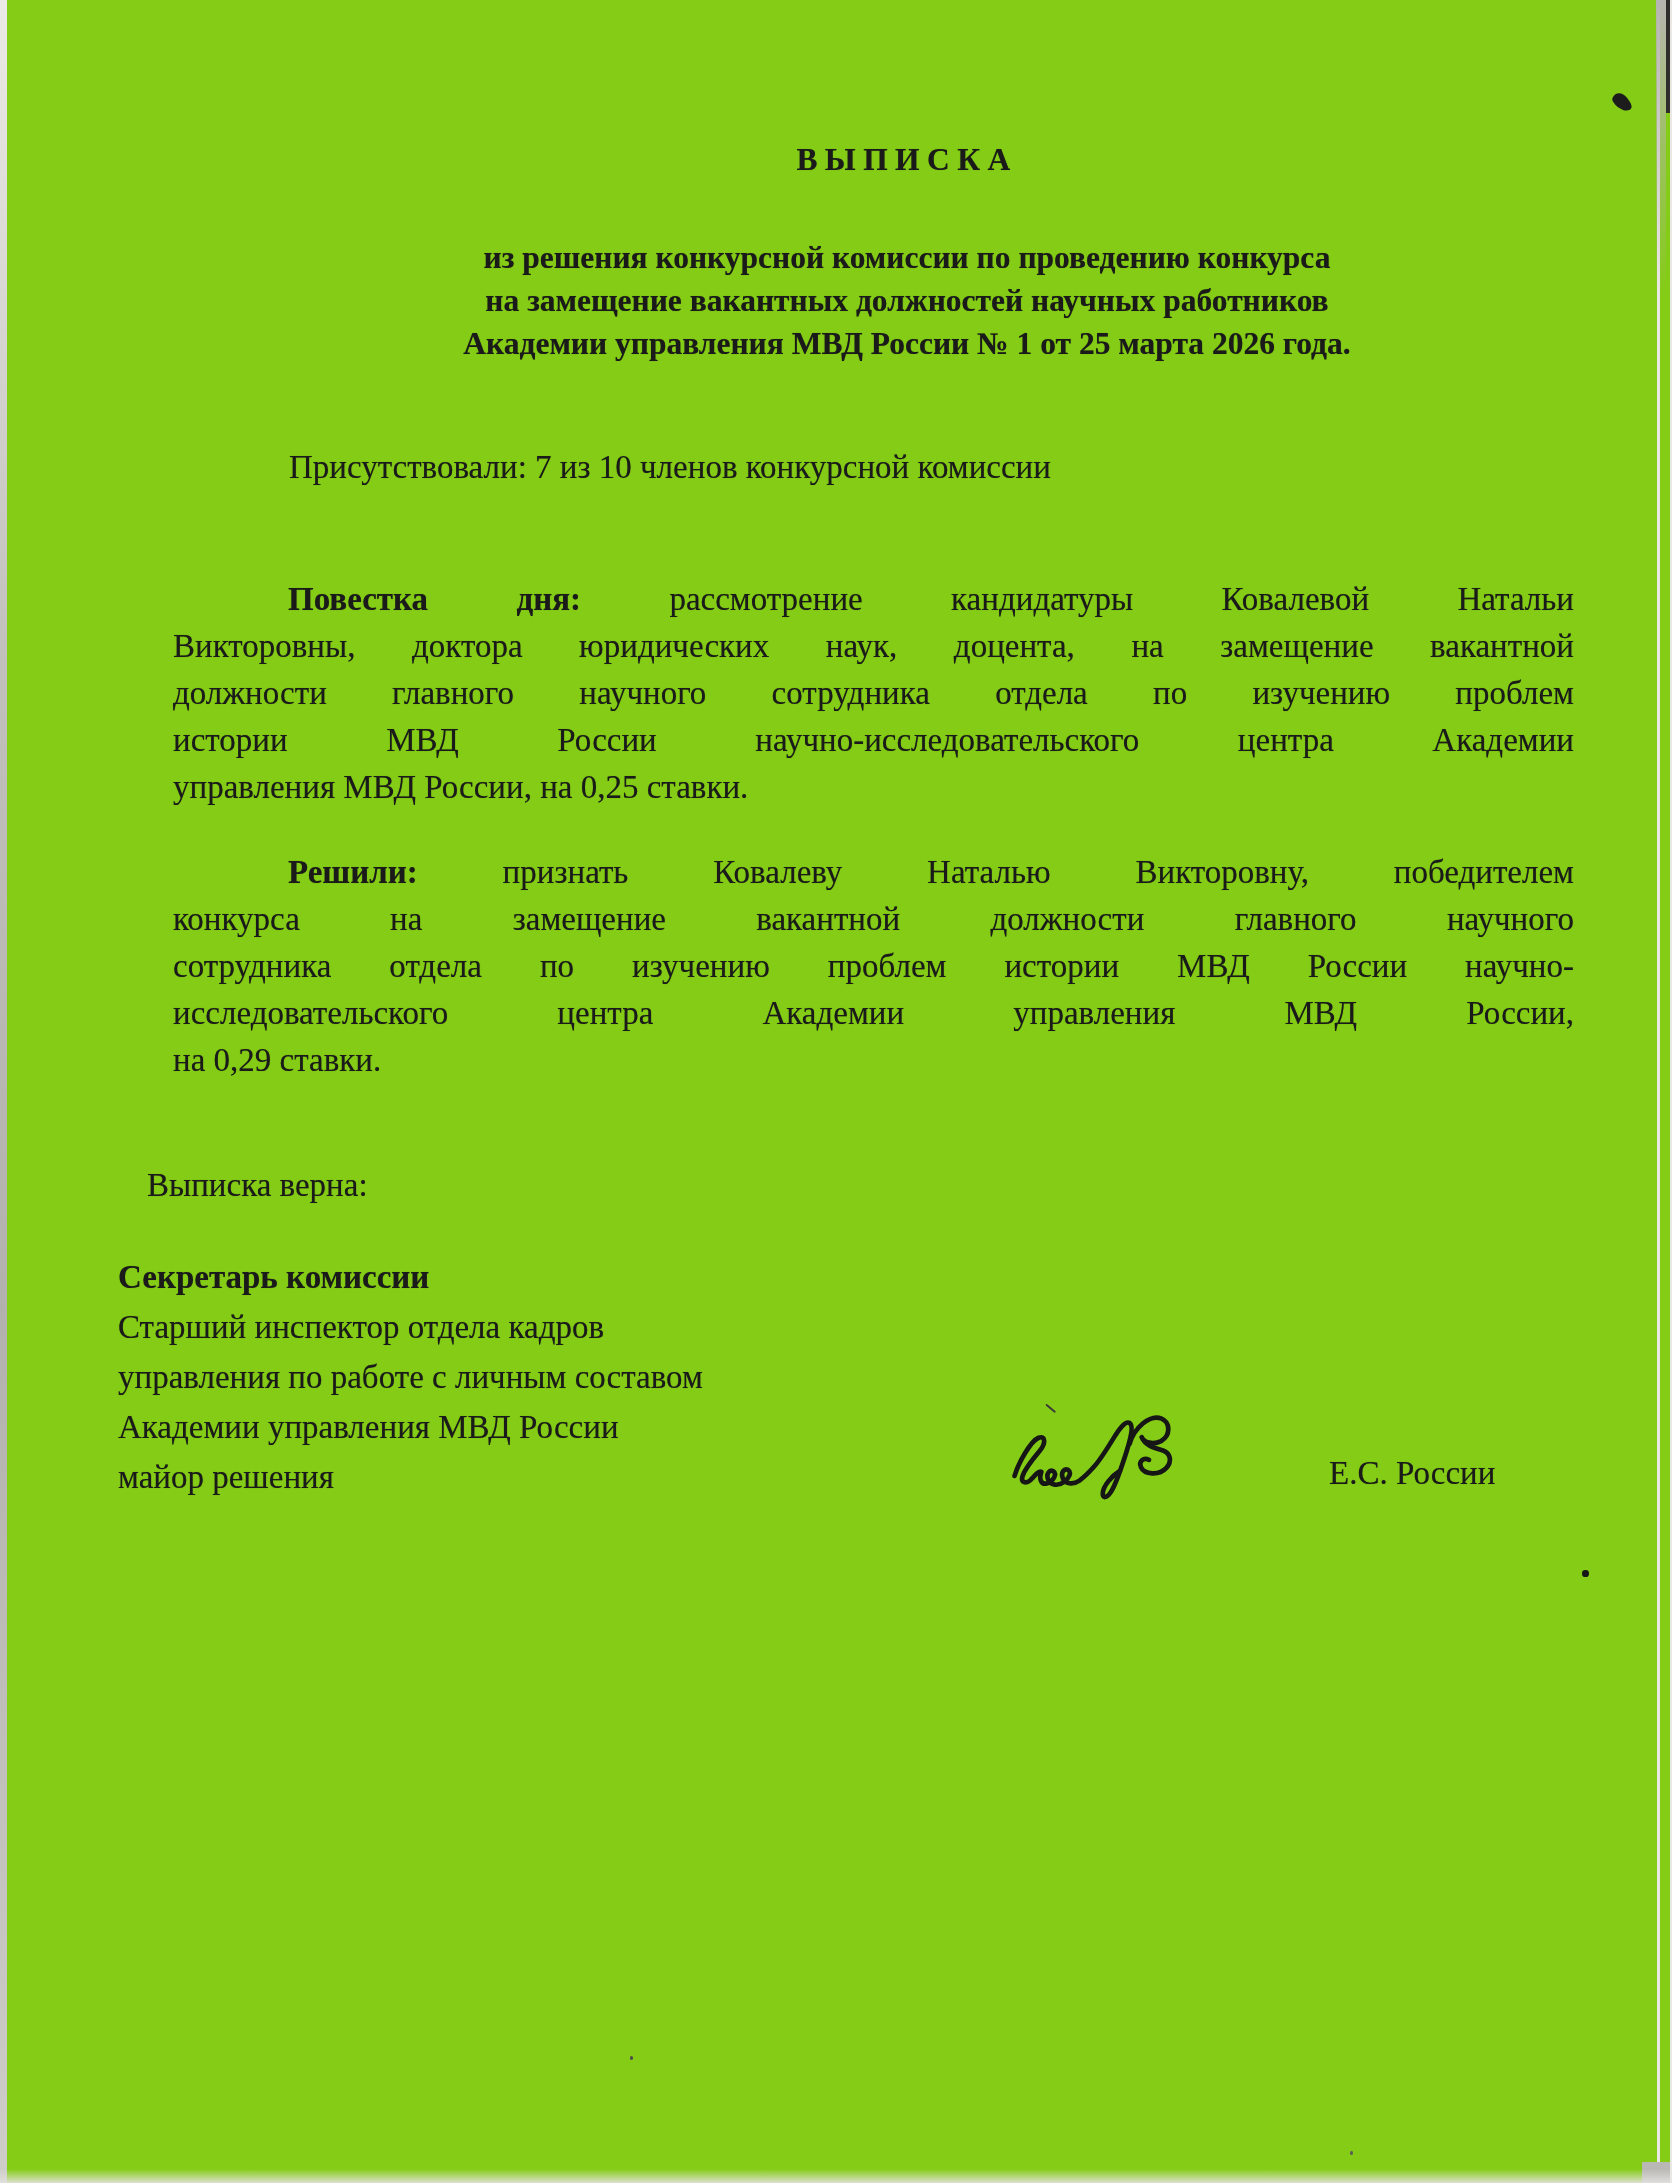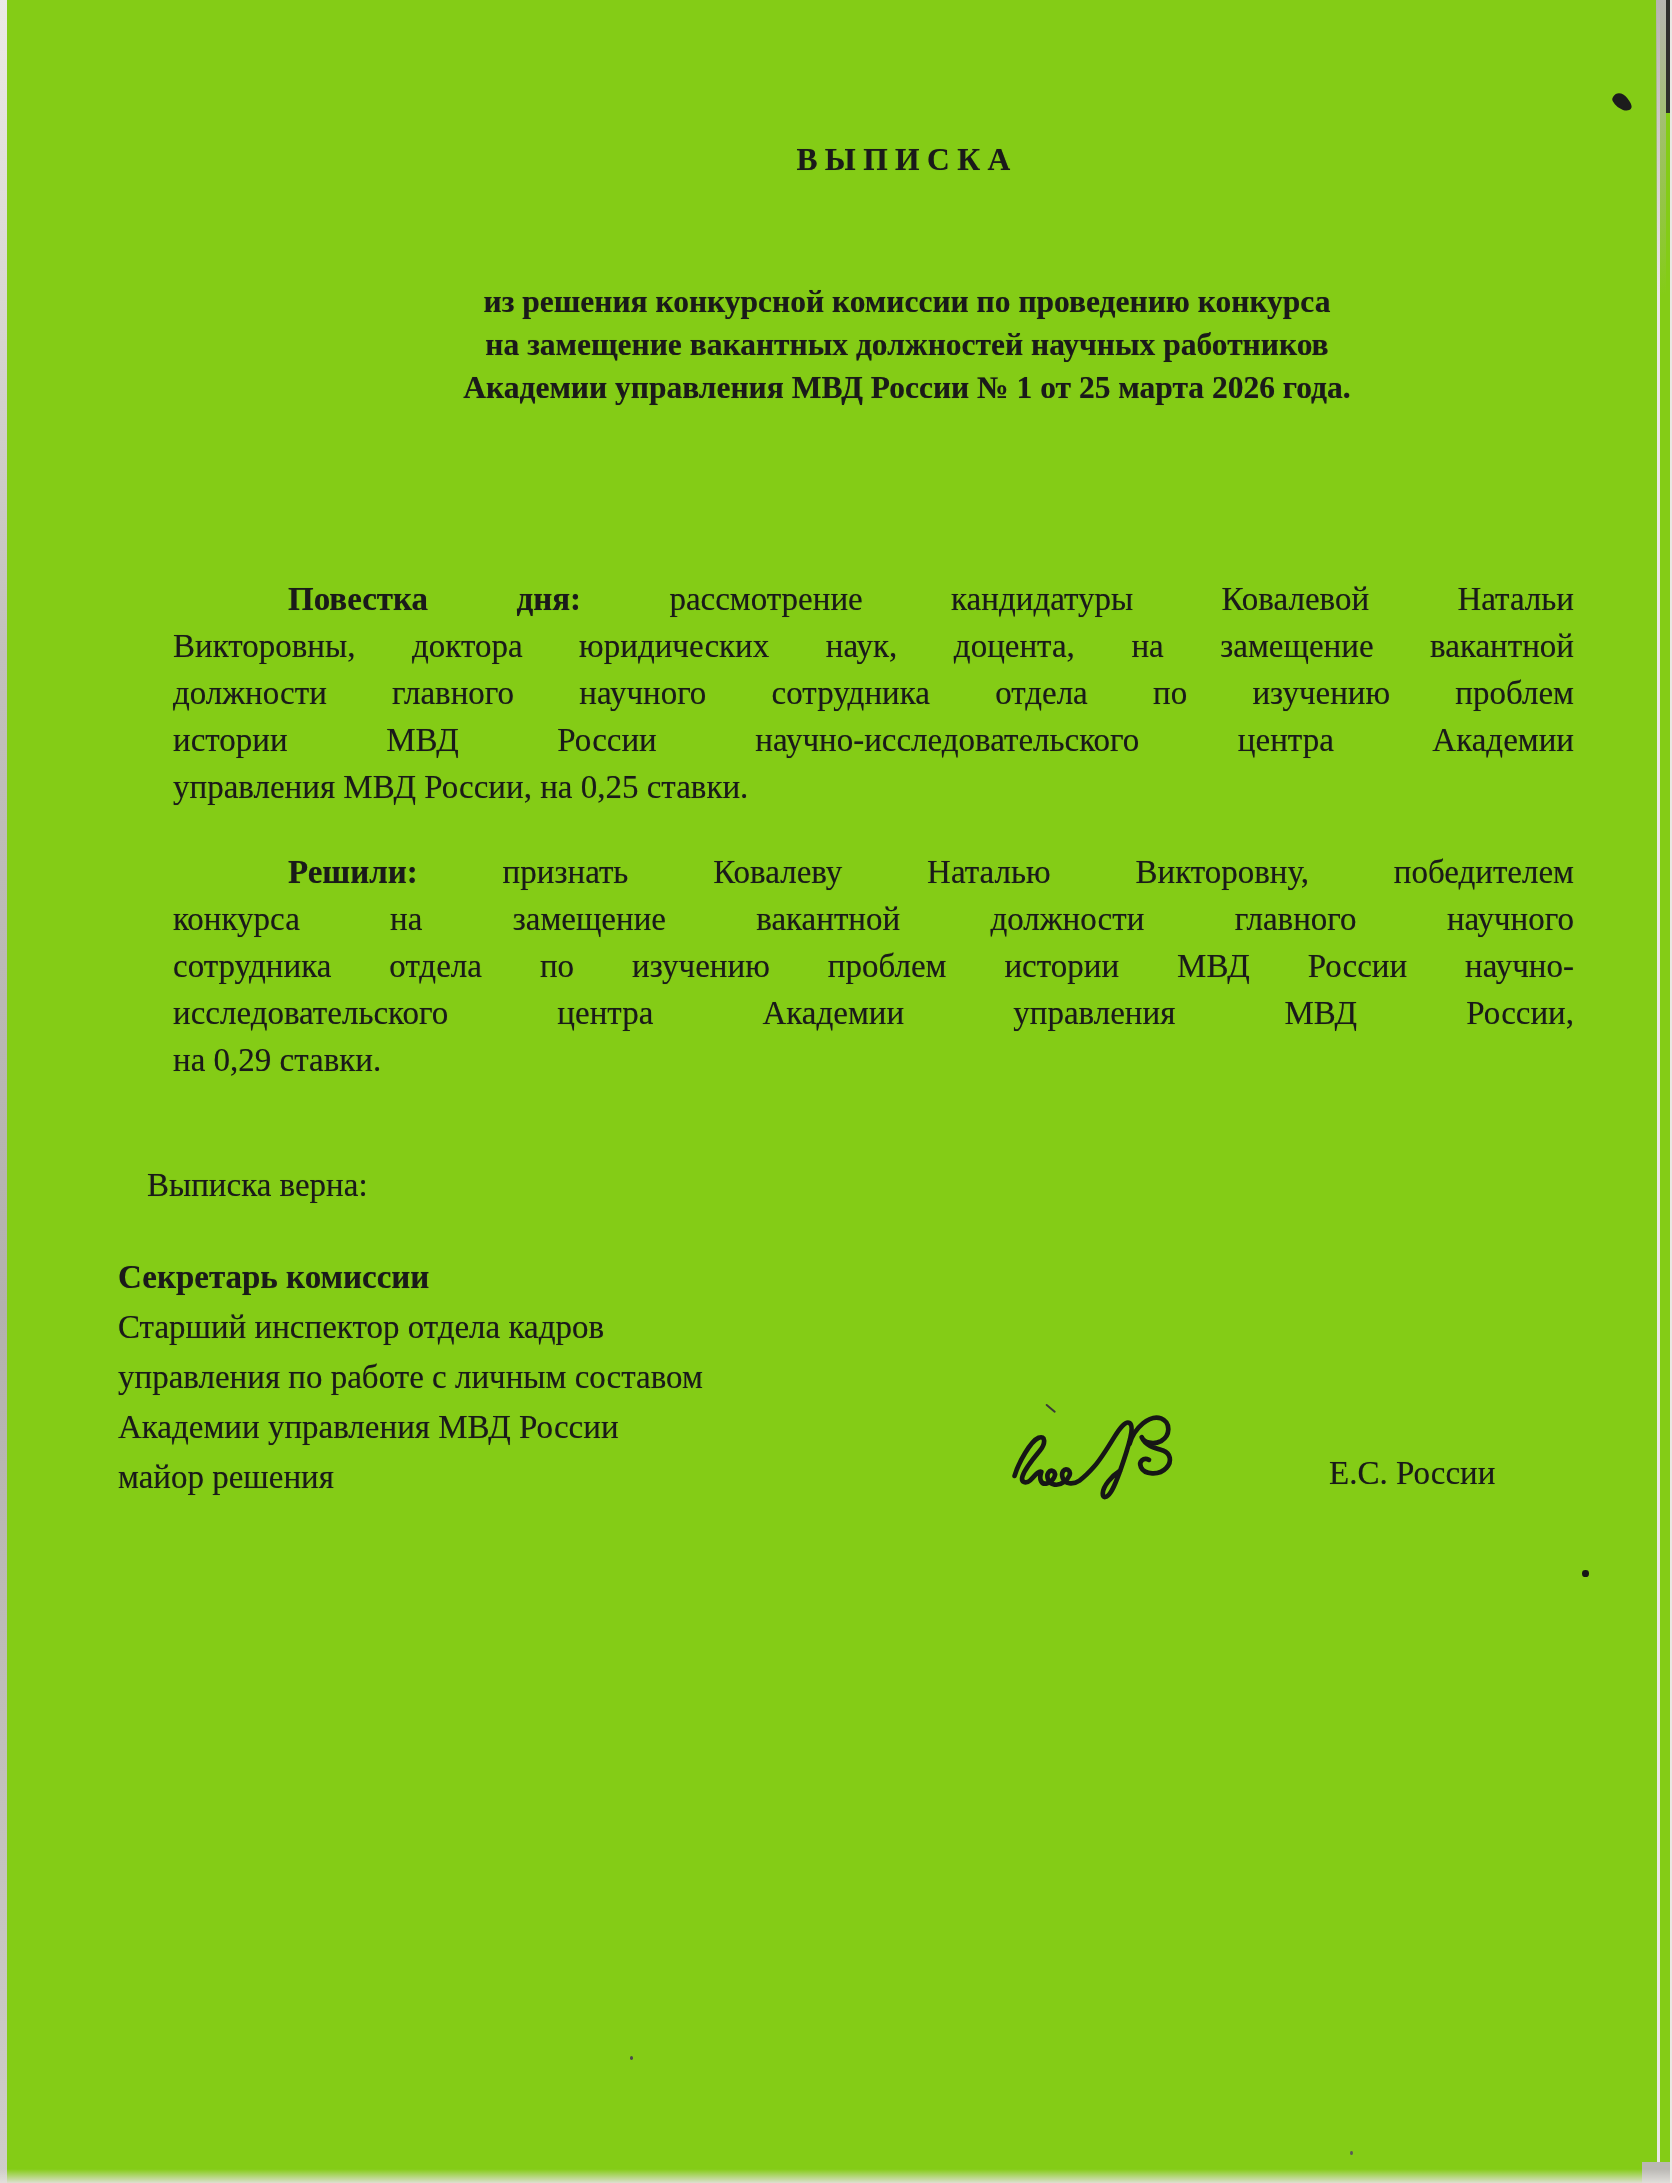--- a/index.html
+++ b/index.html
@@ -14,21 +14,21 @@
   }
   .txt { text-shadow: 0 0 0.7px rgba(10,10,10,0.45); }
 
   
   .doc-title {
     position: absolute; top: 142px; left: 281px; width: 1252px;
     text-align: center; font-size: 31.5px; font-weight: 700; letter-spacing: 7.4px;
   }
   .doc-header {
     position: absolute; top: 236px; left: 281px; width: 1252px;
-    text-align: center; font-size: 31.5px; font-weight: 700; line-height: 43px; margin-top: 44px;
+    text-align: center; font-size: 31.5px; font-weight: 700; line-height: 43px;
   }
 
   .attendance {
     position: absolute; top: 449px; left: 173px; width: 1401px;
     font-size: 33px; text-indent: 116px;
   }
 
   .para { position: absolute; left: 173px; width: 1401px; font-size: 33px; }
   .para.agenda   { top: 540px; }
   .para.decision { top: 813px; }
@@ -88,20 +88,21 @@
 <div class="page">
 
   <div class="doc-title txt">ВЫПИСКА</div>
 
   <div class="doc-header txt">
     <div>из решения конкурсной комиссии по проведению конкурса</div>
     <div>на замещение вакантных должностей научных работников</div>
     <div>Академии управления МВД России № 1 от 25 марта 2026 года.</div>
   </div>
 
+  <div class="attendance txt">Присутствовали: 7 из 10 членов конкурсной комиссии</div>
 
   <div class="para agenda txt">
     <div class="jline indent">
       <span class="bold">Повестка дня:</span>
       <span>рассмотрение кандидатуры Ковалевой Натальи</span>
     </div>
     <div class="jline">Викторовны, доктора юридических наук, доцента, на замещение вакантной</div>
     <div class="jline">должности главного научного сотрудника отдела по изучению проблем</div>
     <div class="jline">истории МВД России научно-исследовательского центра Академии</div>
     <div class="jline lastline">управления МВД России, на 0,25 ставки.</div>

